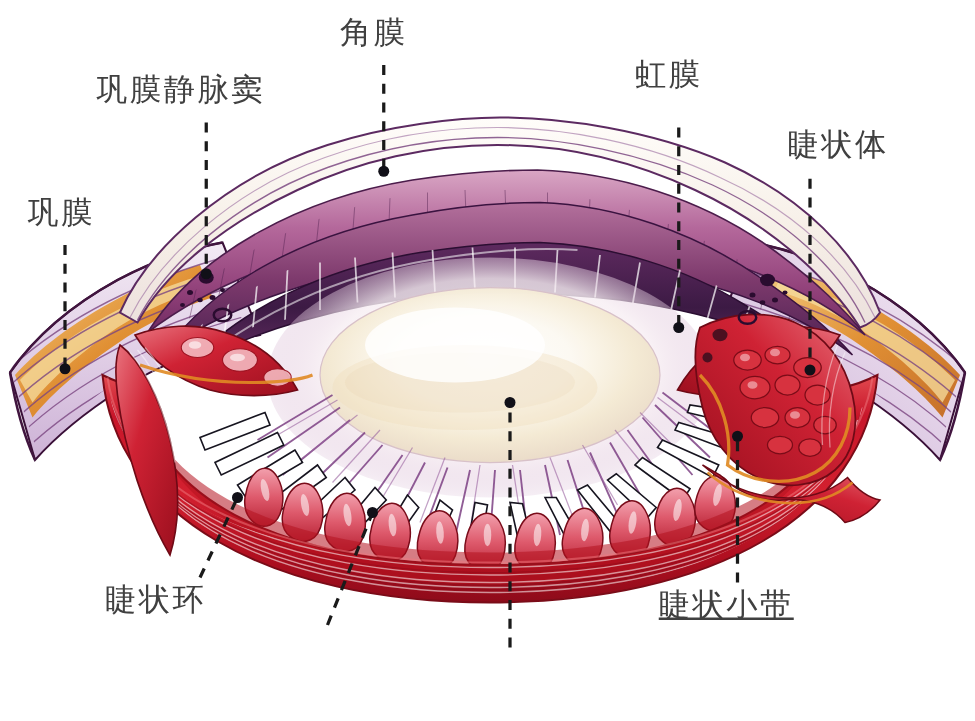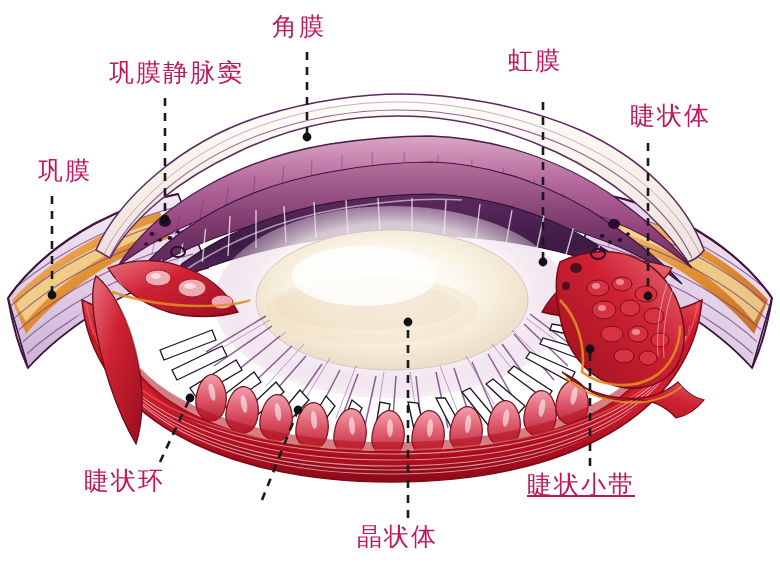--- a/index.html
+++ b/index.html
@@ -23,21 +23,21 @@
     left: 0;
     top: 0;
     width: 780px;
     height: 577px;
   }
   .label {
     position: absolute;
     font-family: "Liberation Serif", "DejaVu Serif", serif;
     font-size: 25px;
     font-weight: 500;
-    color: #be185d;
+    color: #404040;
     letter-spacing: 2px;
     white-space: nowrap;
     line-height: 1;
   }
   #labels-layer {
     position: absolute;
     left: 0; top: 0;
     width: 780px; height: 577px;
     pointer-events: none;
   }
@@ -507,21 +507,20 @@
           <circle cx="190" cy="398" r="4.4"></circle>
           <circle cx="298" cy="410" r="4.4"></circle>
           <circle cx="408" cy="322" r="4.4"></circle>
           <circle cx="590" cy="349" r="4.4"></circle>
         </g>
     </g>
   </svg>
 
   <div id="labels-layer">
       <div class="label" style="left: 272px; top: 14px;">角膜</div>
-      <div class="label" style="left: 77px; top: 60px; margin-left: 32px;">巩膜静脉窦</div>
+      <div class="label" style="left: 77px; top: 60px;">巩膜静脉窦</div>
       <div class="label" style="left: 508px; top: 48px;">虹膜</div>
       <div class="label" style="left: 630px; top: 105px; font-family: Liberation Mono, monospace;">睫状体</div>
-      <div class="label" style="left: 22px; top: 158px; margin-left: 16px;">巩膜</div>
+      <div class="label" style="left: 22px; top: 158px;">巩膜</div>
       <div class="label" style="left: 84px; top: 468px;">睫状环</div>
-      <div class="label" style="left: 357px; top: 524px;">晶状体</div>
       <div class="label" style="left: 527px; top: 472px; text-decoration: underline;">睫状小带</div>
     </div>
 </div>
 
 </body></html>

